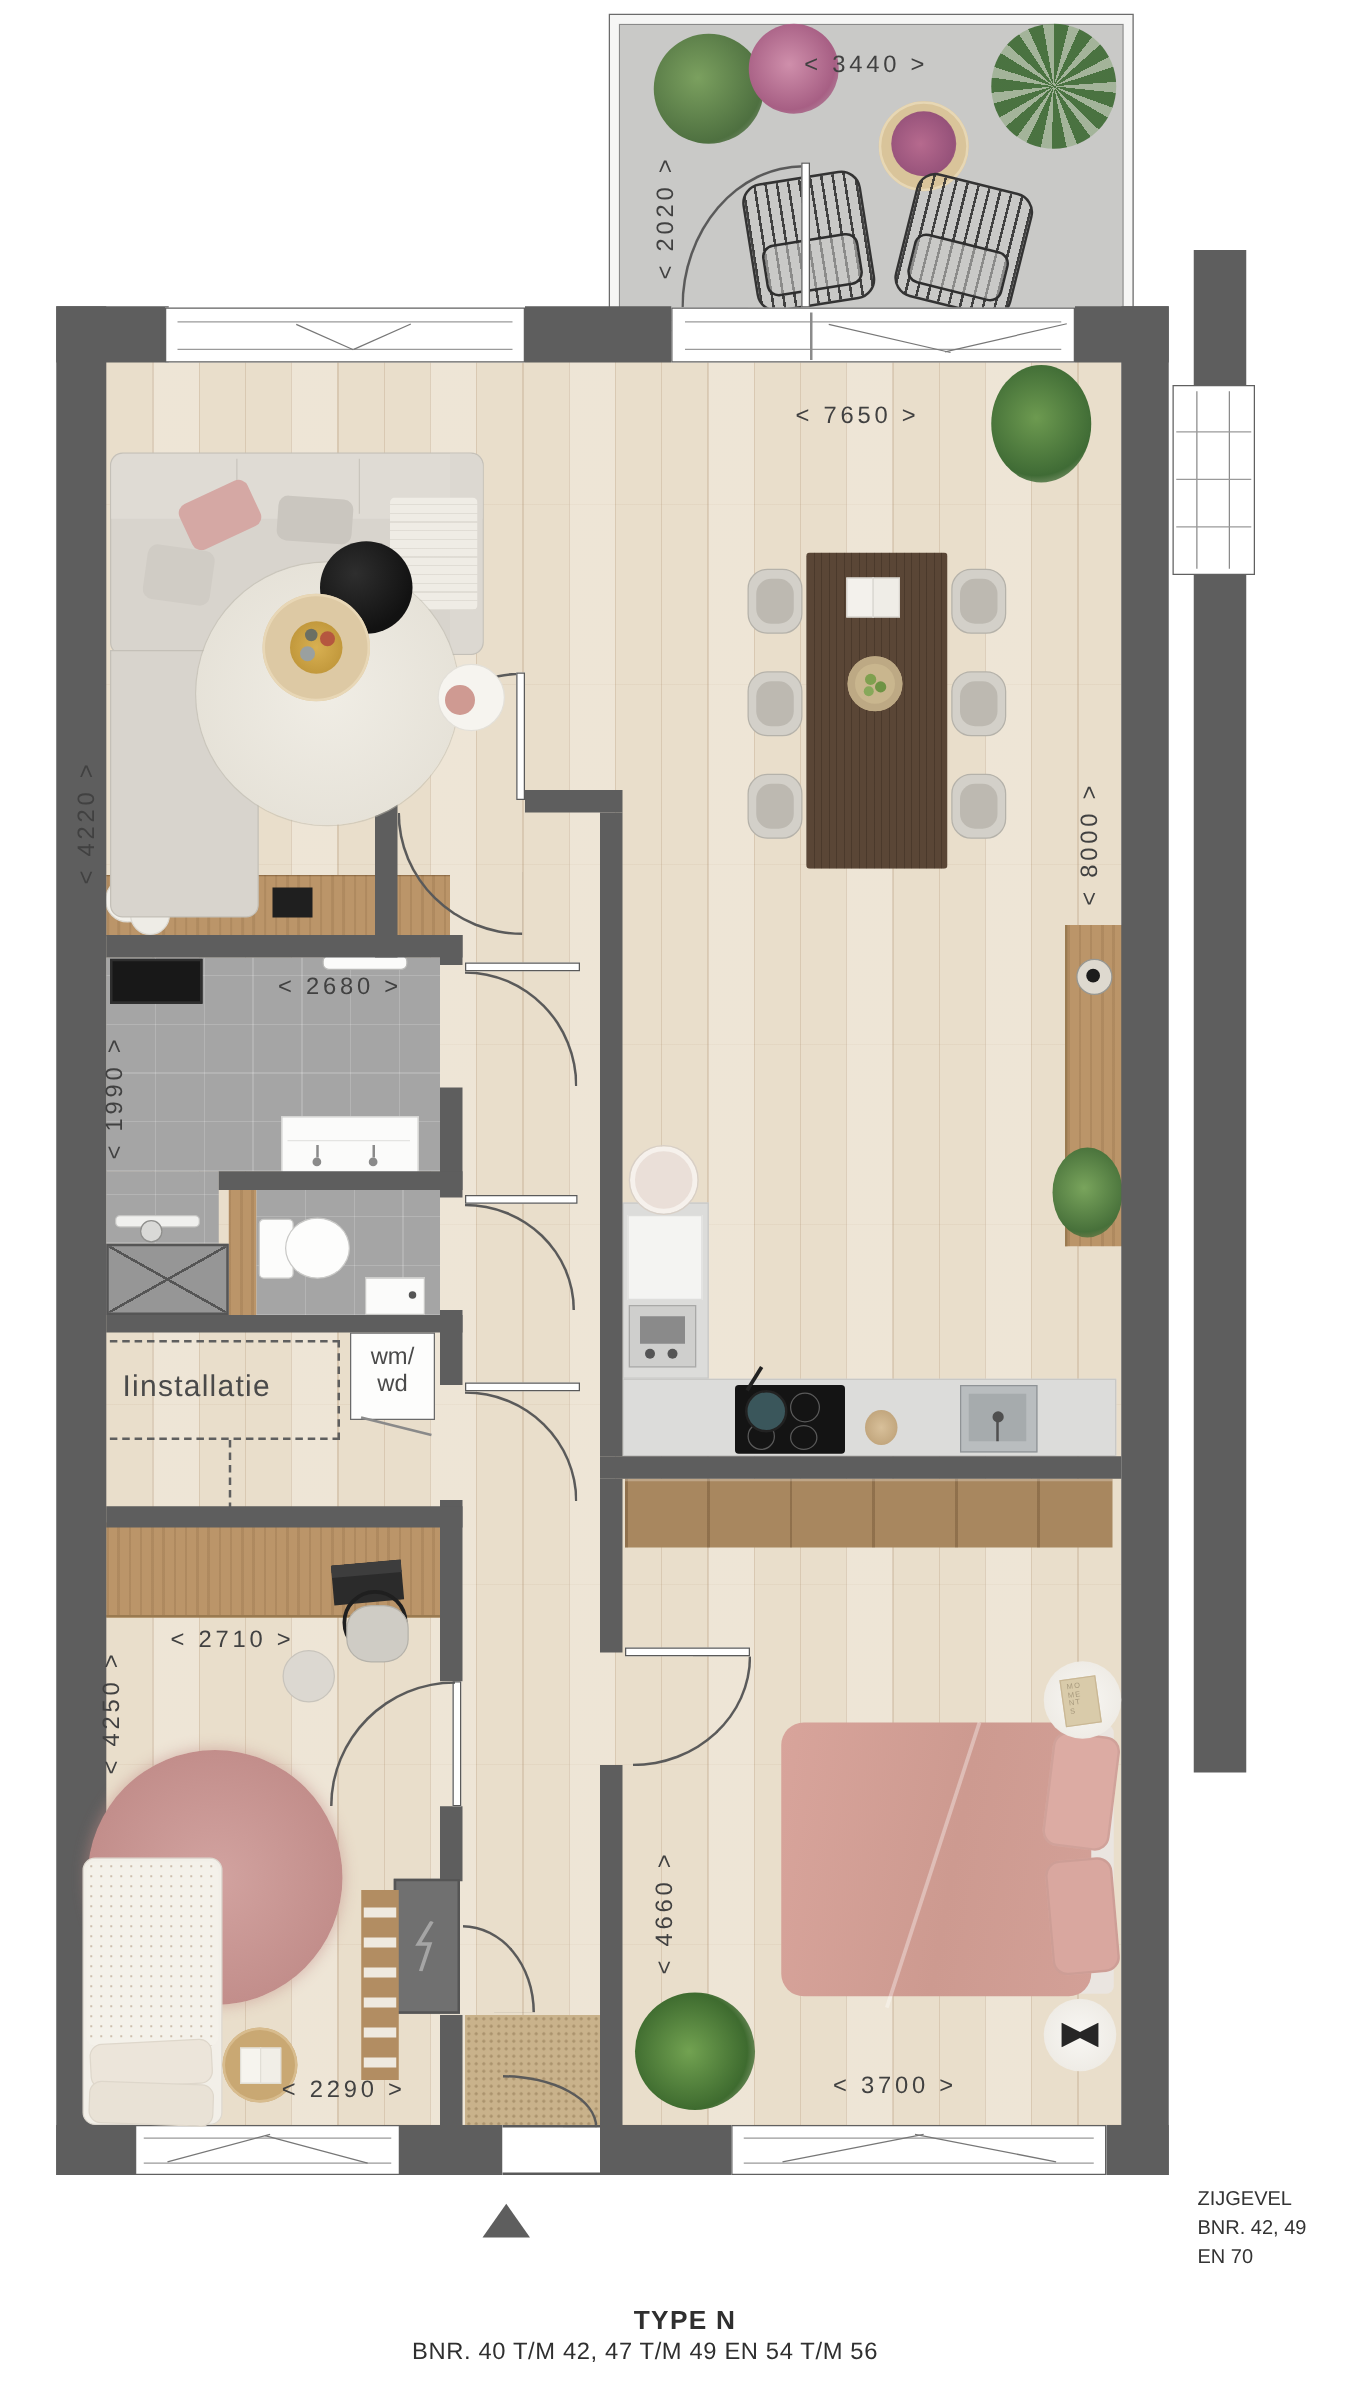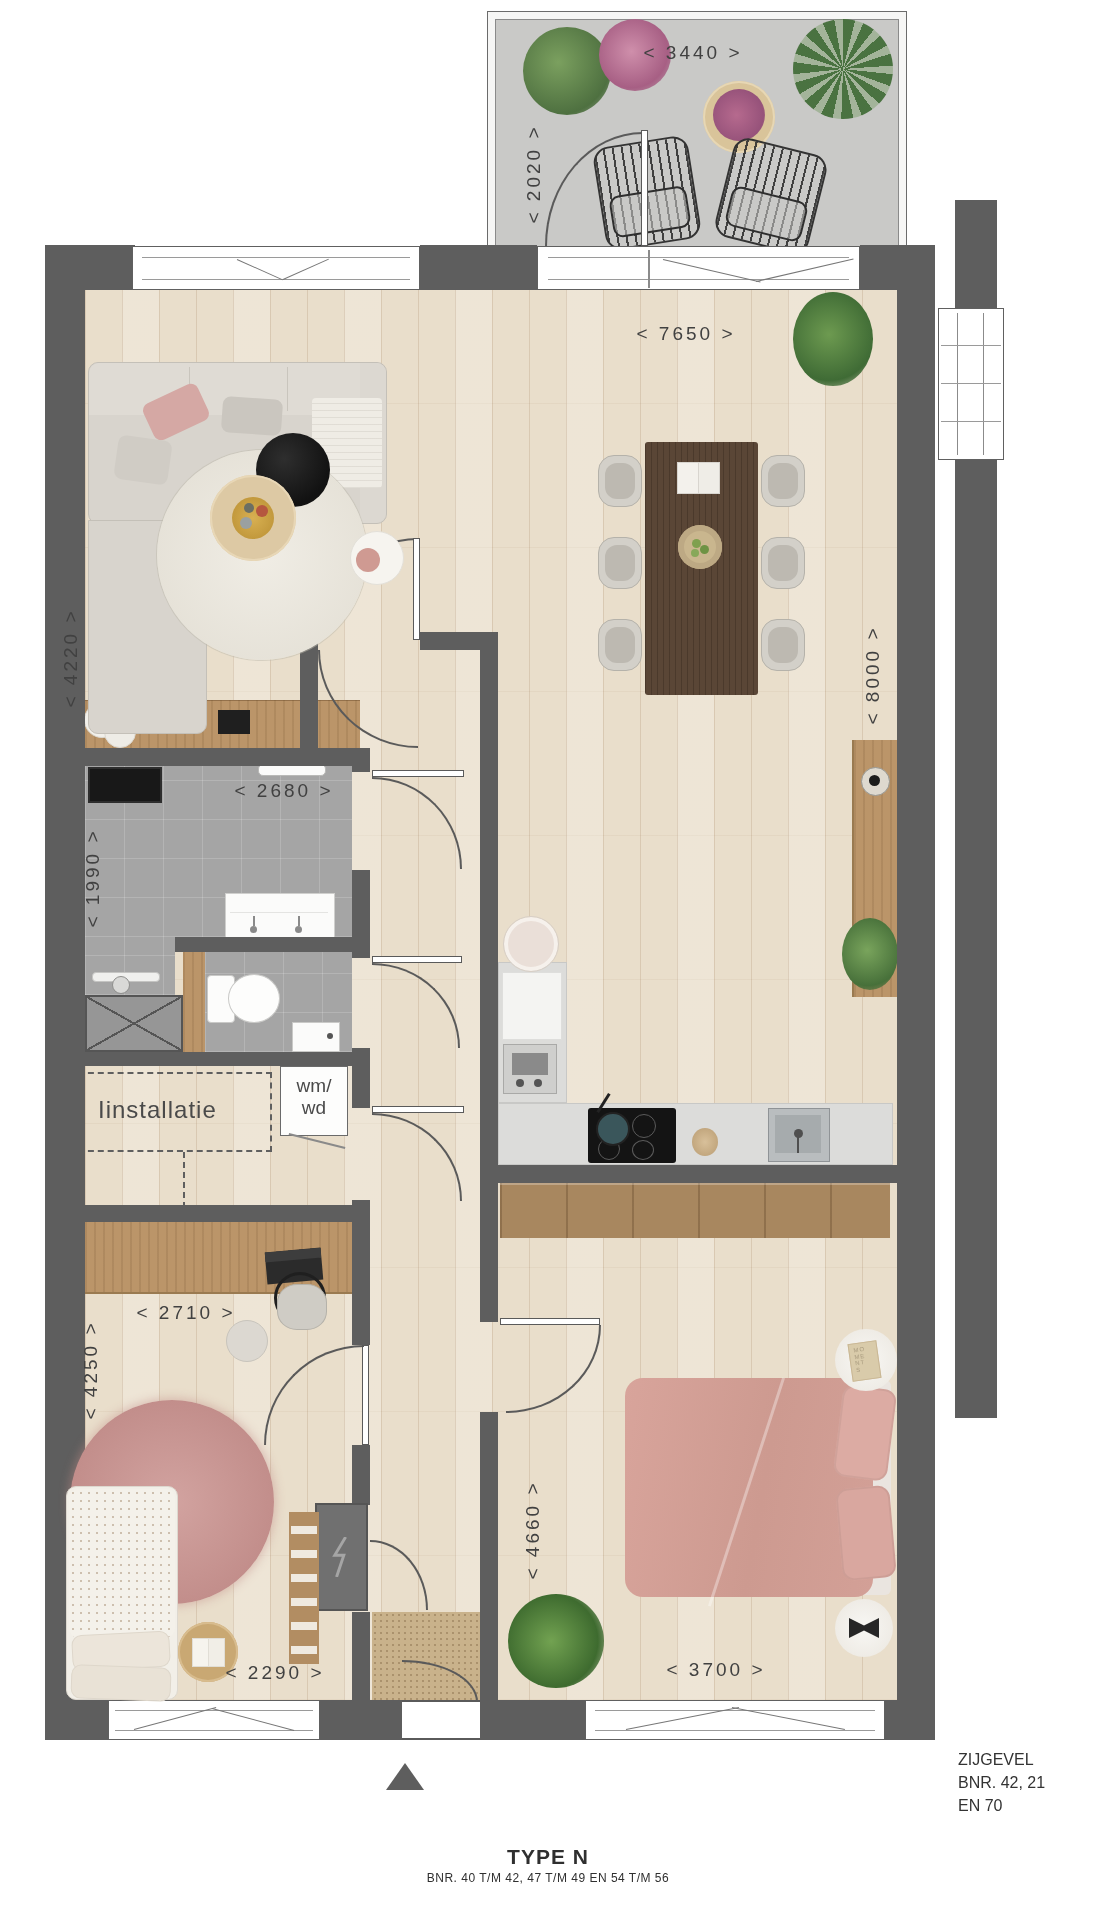--- a/index.html
+++ b/index.html
@@ -343,41 +343,41 @@
     <div class="abs" style="left:2px;top:110px;width:26px;height:8px;background:#efe9df"></div>
     <div class="abs" style="left:2px;top:134px;width:26px;height:8px;background:#efe9df"></div>
   </div>
 
   <div class="dim" style="left:686px;top:333px">
     <span>&lt; 7650 &gt;</span></div>
   <div class="dim v" style="left:70px;top:658px">
     <span>&lt; 4220 &gt;</span></div>
   <div class="dim v" style="left:872px;top:675px">
     <span>&lt; 8000 &gt;</span></div>
-  <div class="dim" style="left:284px;top:790px">
+  <div class="dim" style="left:272px;top:790px">
     <span>&lt; 2680 &gt;</span></div>
   <div class="dim v" style="left:92px;top:878px">
     <span>&lt; 1990 &gt;</span></div>
   <div class="dim" style="left:186px;top:1312px">
     <span>&lt; 2710 &gt;</span></div>
   <div class="dim v" style="left:90px;top:1370px">
     <span>&lt; 4250 &gt;</span></div>
   <div class="dim v" style="left:532px;top:1530px">
     <span>&lt; 4660 &gt;</span></div>
   <div class="dim" style="left:275px;top:1672px">
     <span>&lt; 2290 &gt;</span></div>
   <div class="dim" style="left:716px;top:1669px">
     <span>&lt; 3700 &gt;</span></div>
 
   <div class="abs" style="left:386px;top:1763px;width:0;height:0;border-left:19px solid transparent;border-right:19px solid transparent;border-bottom:27px solid #5e5e5e"></div>
 
   <div class="txt" style="left:958px;top:1748px;font-size:16px;line-height:1.45;color:#333">
     <div>ZIJGEVEL</div>
-    <div>BNR. 42, 21</div>
+    <div>BNR. 42, 49</div>
     <div>EN 70</div>
   </div>
 
   <div class="caption" style="left:548px;top:1845px;font-size:21px;font-weight:600;letter-spacing:1px">
     <span>TYPE N</span></div>
-  <div class="caption" style="left:548px;top:1871px;font-size:12px;letter-spacing:.5px">
+  <div class="caption" style="left:516px;top:1871px;font-size:19px;letter-spacing:.5px">
     <span>BNR. 40 T/M 42, 47 T/M 49 EN 54 T/M 56</span></div>
 
 </div>
 
 </body></html>

